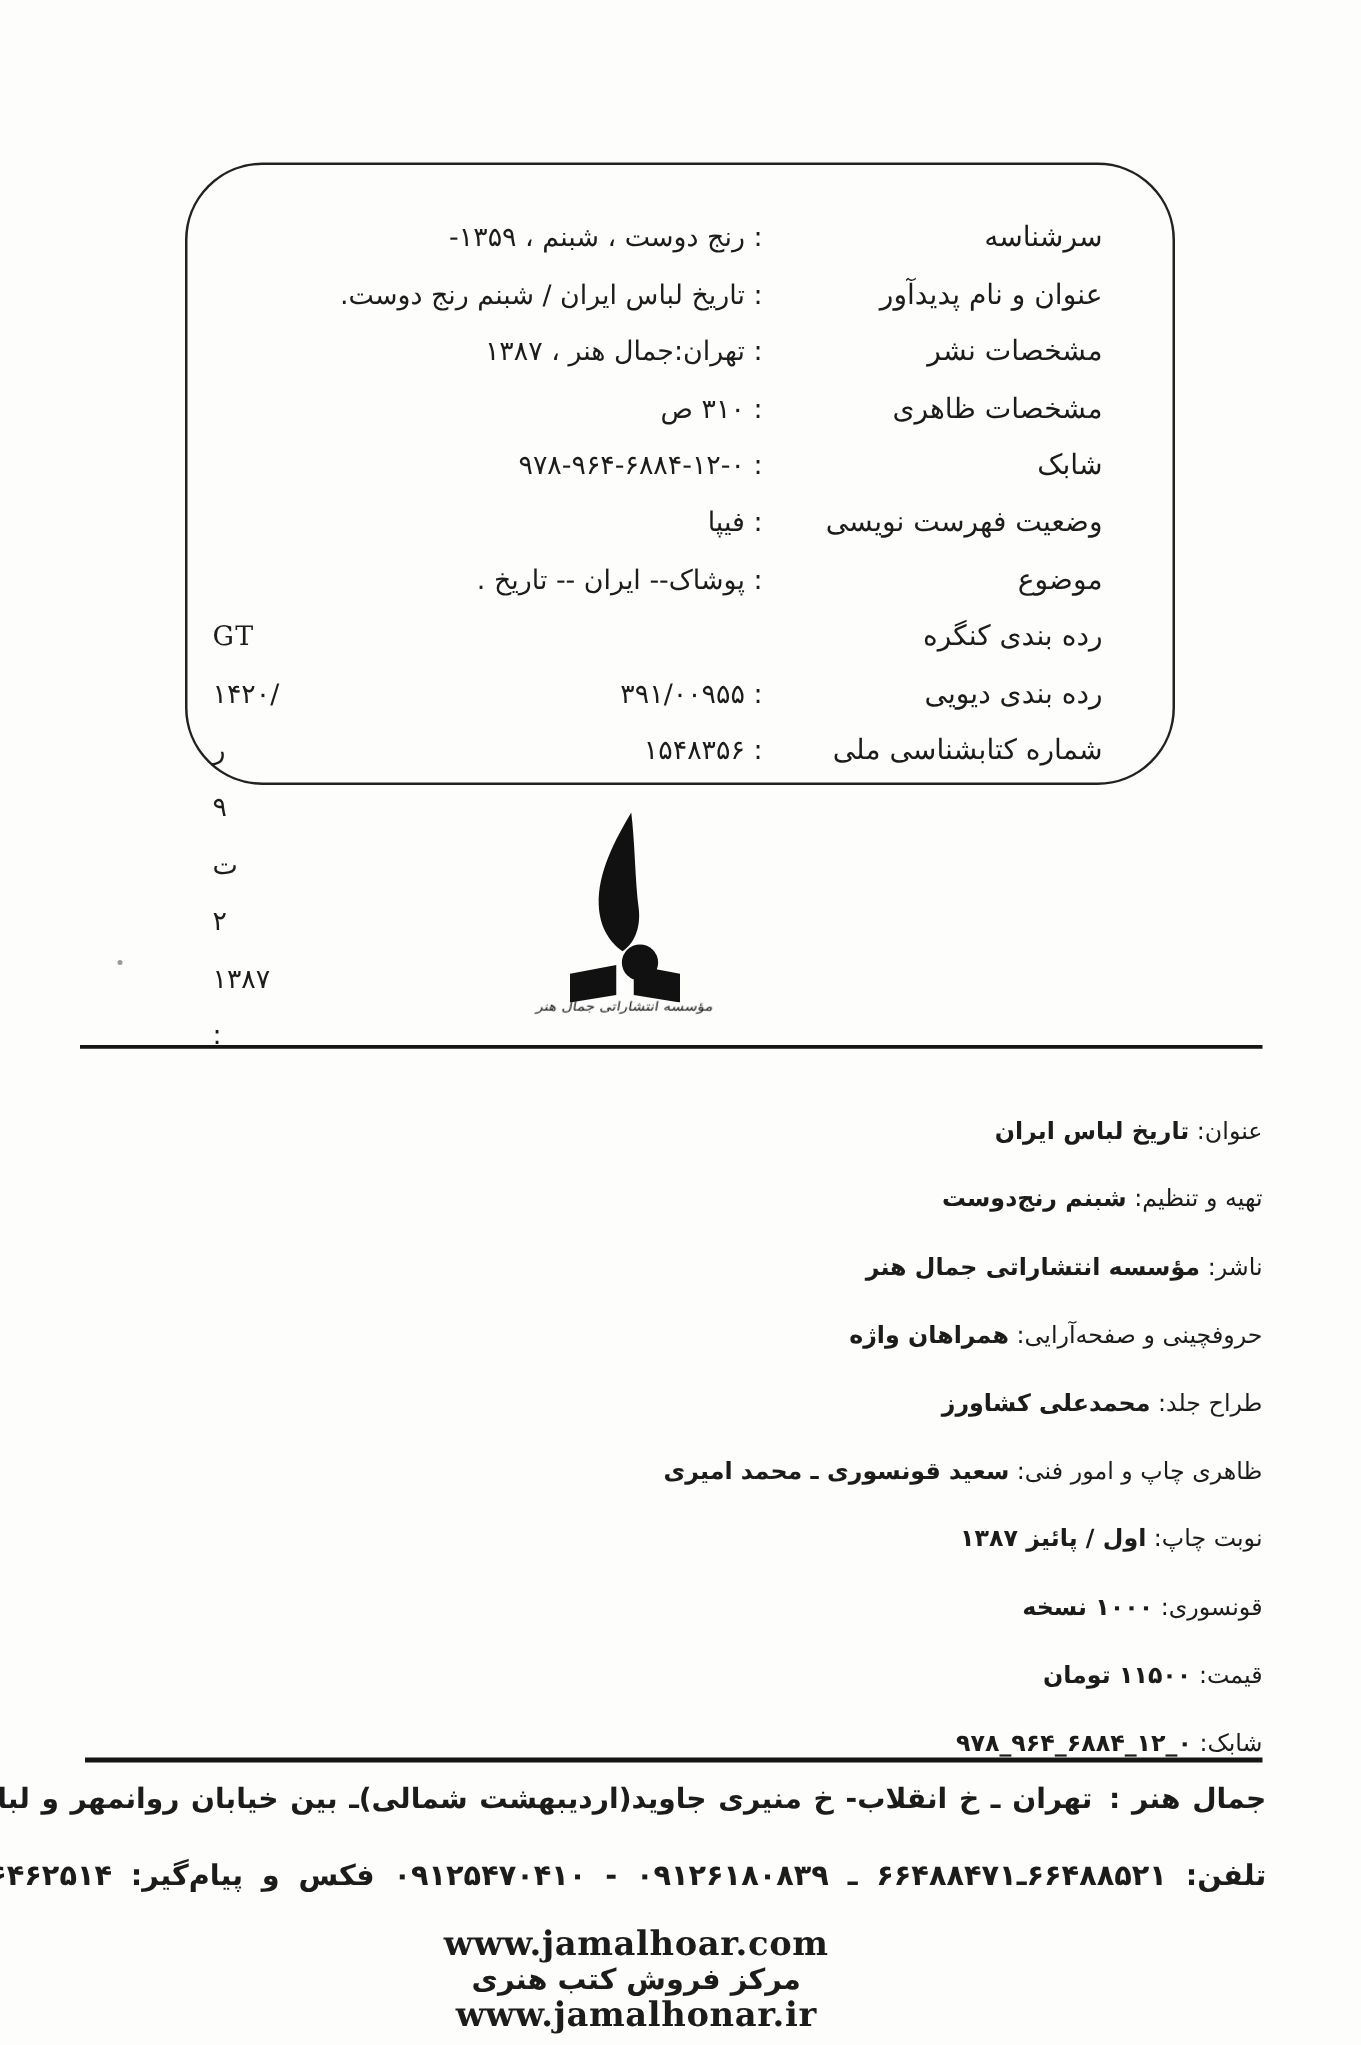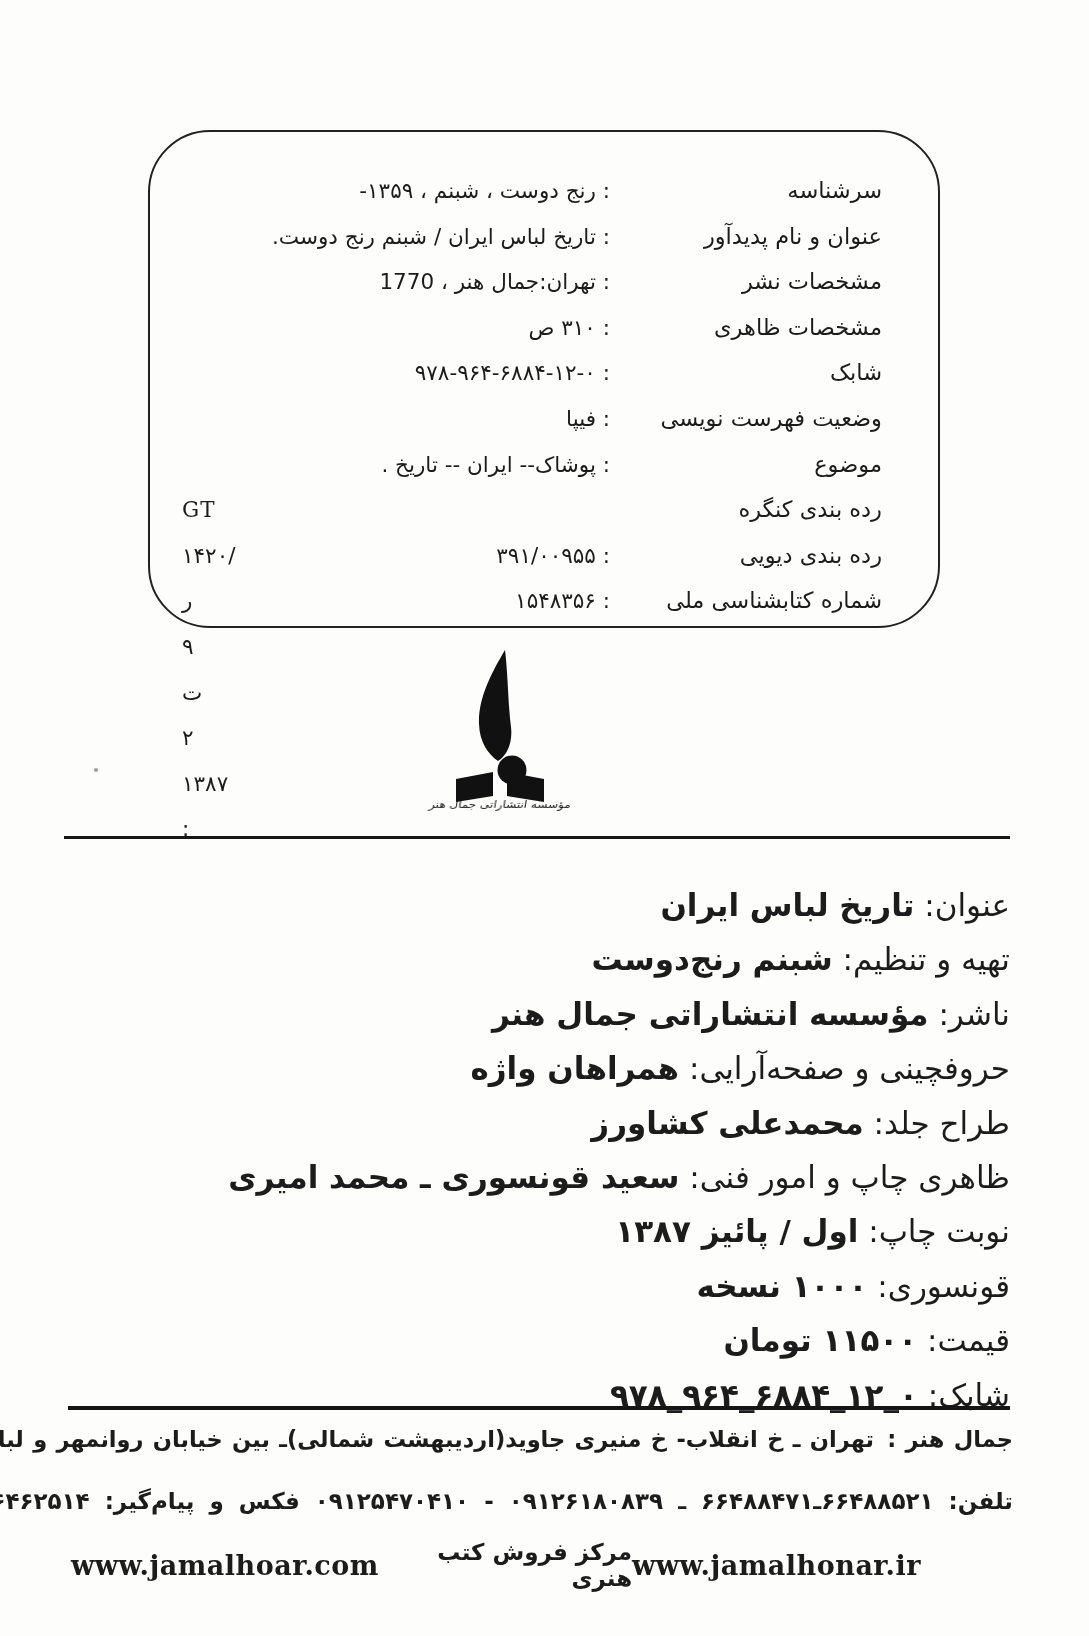--- a/index.html
+++ b/index.html
@@ -13,21 +13,21 @@
     position:absolute;left:148px;top:130px;width:792px;height:498px;
     border:2.5px solid #222;border-radius:62px;box-sizing:border-box;
     padding-top:36px;
   }
   .cip-row{position:relative;height:45.6px;line-height:45.6px;font-size:22px;}
   .cip-label{
     position:absolute;right:56px;top:0;direction:rtl;white-space:nowrap;
     font-size:22.5px;
   }
   .cip-value{
-    position:absolute;left:16px;right:328px;top:0;direction:rtl;
+    position:absolute;left:4px;right:328px;top:0;direction:rtl;
     text-align:right;white-space:nowrap;font-size:21.5px;
   }
   .cip-value.tokens{
     direction:ltr;display:flex;justify-content:flex-end;align-items:baseline;
     text-align:right;
     flex-direction:column;
   }
   .cip-value.tokens span{unicode-bidi:isolate;}
   .tok-latin{font-family:"DejaVu Serif",serif;letter-spacing:1px;}
   bdi[dir="ltr"]{unicode-bidi:isolate;direction:ltr;}
@@ -40,61 +40,61 @@
     transform:skewX(-10deg) scaleY(.85);filter:blur(.3px);white-space:nowrap;
   }
   .speck{position:absolute;left:94px;top:768px;width:4px;height:4px;border-radius:50%;background:#9a9a9a;}
   
   .rule{position:absolute;background:#161616;}
   .rule-top{left:64px;top:836px;width:946px;height:3px;}
   .rule-bottom{left:68px;top:1406px;width:942px;height:3.5px;}
   
   .details{
     position:absolute;top:878px;right:79px;direction:rtl;text-align:right;
-    font-size:31px;
+    font-size:19px;
   }
   .detail-line{height:54.4px;line-height:54.4px;white-space:nowrap;}
   .detail-label{font-weight:400;}
   .detail-value{font-weight:700;}
   
   .footer-address{
     position:absolute;top:1414px;left:62px;right:76px;height:50px;line-height:50px;
     direction:rtl;text-align:right;font-size:22.5px;font-weight:700;white-space:nowrap;
     word-spacing:1.5px;
   }
   .footer-address .pub-lead{padding-left:4px;}
   .footer-phone{
     position:absolute;top:1476px;left:72px;right:76px;height:50px;line-height:50px;
     direction:rtl;text-align:right;font-size:23px;font-weight:700;white-space:nowrap;
     word-spacing:7px;
   }
   .footer-web{
-    position:absolute;top:1540px;left:71px;width:850px;height:50px;
-    display:flex;justify-content:space-between;align-items:center;
+    position:absolute;top:1540px;left:84px;width:850px;height:50px;
+    display:flex;justify-content:space-between;align-items:center;flex-direction:column;
   }
   .web-url{font-family:"DejaVu Serif",serif;font-weight:700;font-size:27px;letter-spacing:.5px;}
   .web-center{direction:rtl;font-size:23px;font-weight:700;}
 </style>
 </head>
 <body>
 
 <div class="page">
 
   <div class="cip-box">
     <div id="cip-rows">
         <div class="cip-row">
           <div class="cip-value">: رنج دوست ، شبنم ، ۱۳۵۹-</div>
           <div class="cip-label">سرشناسه</div>
         </div>
         <div class="cip-row">
           <div class="cip-value">: تاریخ لباس ایران / شبنم رنج دوست.</div>
           <div class="cip-label">عنوان و نام پدیدآور</div>
         </div>
         <div class="cip-row">
-          <div class="cip-value">: تهران:جمال هنر ، 1770</div>
+          <div class="cip-value">: تهران:جمال هنر ، ۱۳۸۷</div>
           <div class="cip-label">مشخصات نشر</div>
         </div>
         <div class="cip-row">
           <div class="cip-value">: ۳۱۰ ص</div>
           <div class="cip-label">مشخصات ظاهری</div>
         </div>
         <div class="cip-row">
           <div class="cip-value">: <bdi dir="ltr">۹۷۸-‎۹۶۴-‎۶۸۸۴-‎۱۲-‎۰</bdi></div>
           <div class="cip-label">شابک</div>
         </div>

